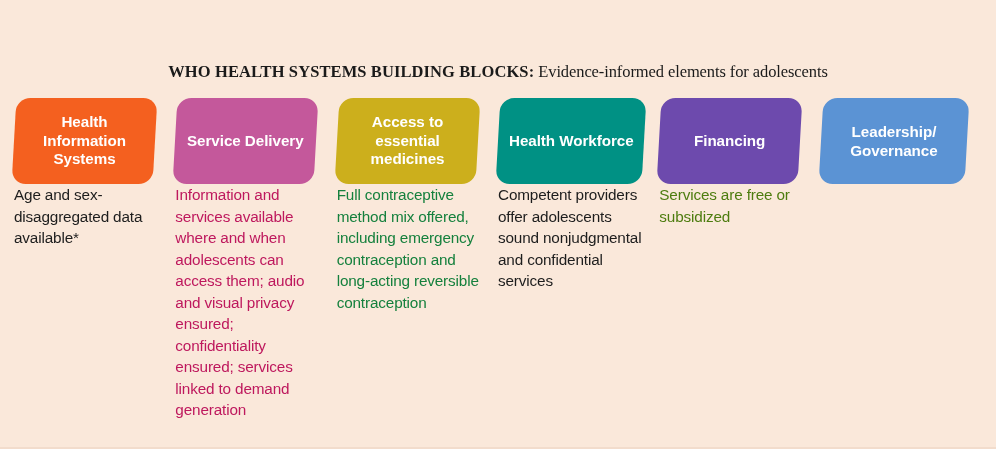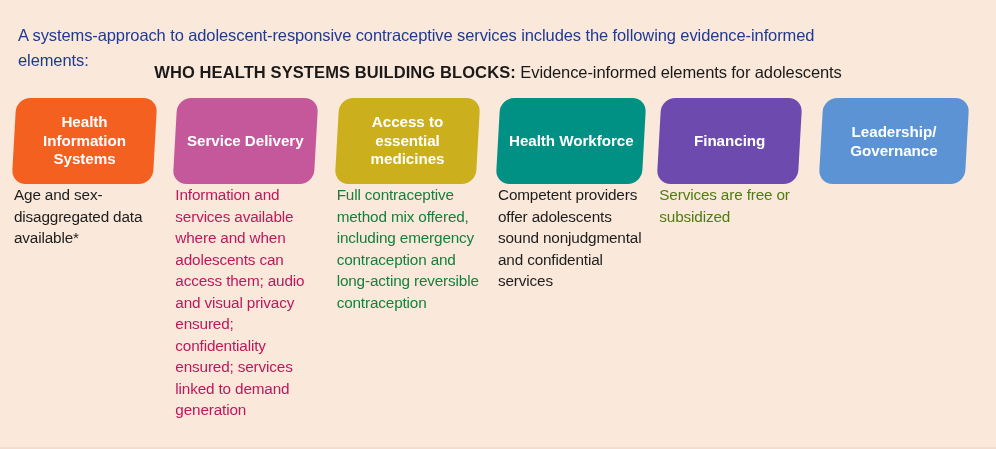--- a/index.html
+++ b/index.html
@@ -42,20 +42,21 @@
     position: absolute;
     left: 0;
     top: 61px;
     width: 996px;
     text-align: center;
     font-size: 16.5px;
     line-height: 22px;
     color: #1a1a1a;
     letter-spacing: -0.1px;
     white-space: nowrap;
+    font-family: Liberation Serif, serif;
   }
   .heading .strong {
     font-weight: bold;
     letter-spacing: 0.1px;
   }
 
   
   .columns {
     position: absolute;
     left: 14px;
@@ -101,21 +102,20 @@
     line-height: 21.5px;
     letter-spacing: -0.15px;
     width: 152px;
   }
 </style>
 </head>
 <body style="background: rgb(250, 232, 218);">
 
 <div class="page" style="background: rgb(250, 232, 218);">
 
-  <p class="intro" style="color: rgb(31, 58, 147);">A systems-approach to adolescent-responsive contraceptive services includes the following evidence-informed elements:</p>
 
   <div class="heading" style="color: rgb(26, 26, 26);">
     <span class="strong">WHO HEALTH SYSTEMS BUILDING BLOCKS:</span><span> Evidence-informed elements for adolescents</span>
   </div>
 
   <div class="columns">
 
     <div class="col">
       <div class="block" style="background: rgb(244, 96, 31);">
         <span class="block-label">Health Information Systems</span>

